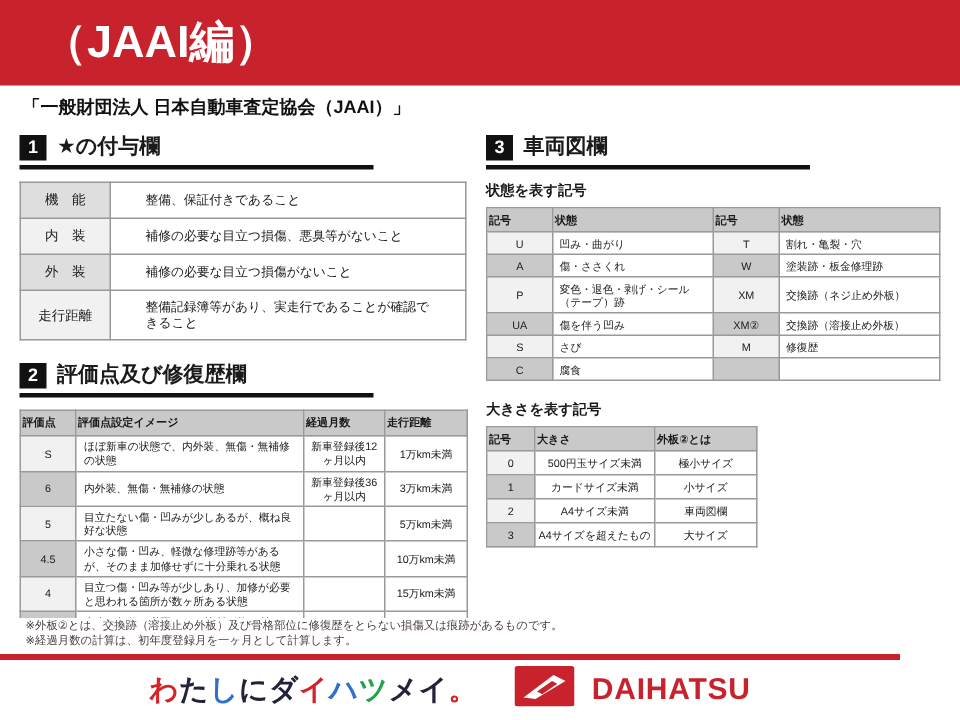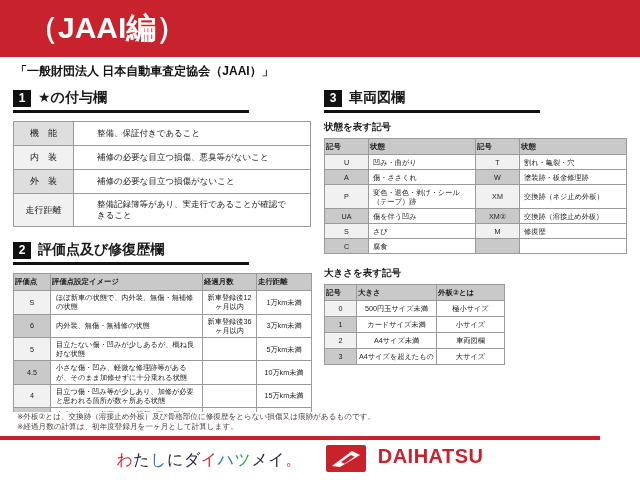--- a/index.html
+++ b/index.html
@@ -77,22 +77,22 @@
   .t4 th { padding: 2.5px 1px; font-size: 7.4px; }
   .t4 td { padding: 3px 2px; text-align: center; line-height: 1.25; }
   .t4 tbody tr:nth-child(odd)  .sym { background: #f1f1f1; }
   .t4 tbody tr:nth-child(even) .sym { background: #c9c9c9; }
   .c4-sym { width: 32px; } .c4-size { width: 80px; } .c4-img { width: 68px; }
   
   .bottom { position: absolute; left: 0; bottom: 0; width: 600px; background: #fff; }
   .footnotes { font-size: 7.6px; color: #4a3c3c; margin: 0 0 4px 17px; line-height: 1.35; }
   .red-rule { height: 4px; background: #c8232c; width: 100%; }
   .footer-bar { height: 40px; display: flex; align-items: center; justify-content: center; gap: 24px; }
-  .slogan { font-size: 16px; font-weight: normal; letter-spacing: 0.5px; white-space: nowrap; }
-  .brand { display: flex; gap: 12px; }
+  .slogan { font-size: 19px; font-weight: bold; letter-spacing: 0.5px; white-space: nowrap; }
+  .brand { display: flex; align-items: center; gap: 12px; }
   .brand-name { font-size: 20px; font-weight: bold; color: #c8232c; letter-spacing: 0.5px; }
 </style>
 </head>
 <body>
 
 <header class="banner">
   <span class="banner-edition">（JAAI編）</span>
 </header>
 
 <div class="org">「一般財団法人 日本自動車査定協会（JAAI）」</div>

